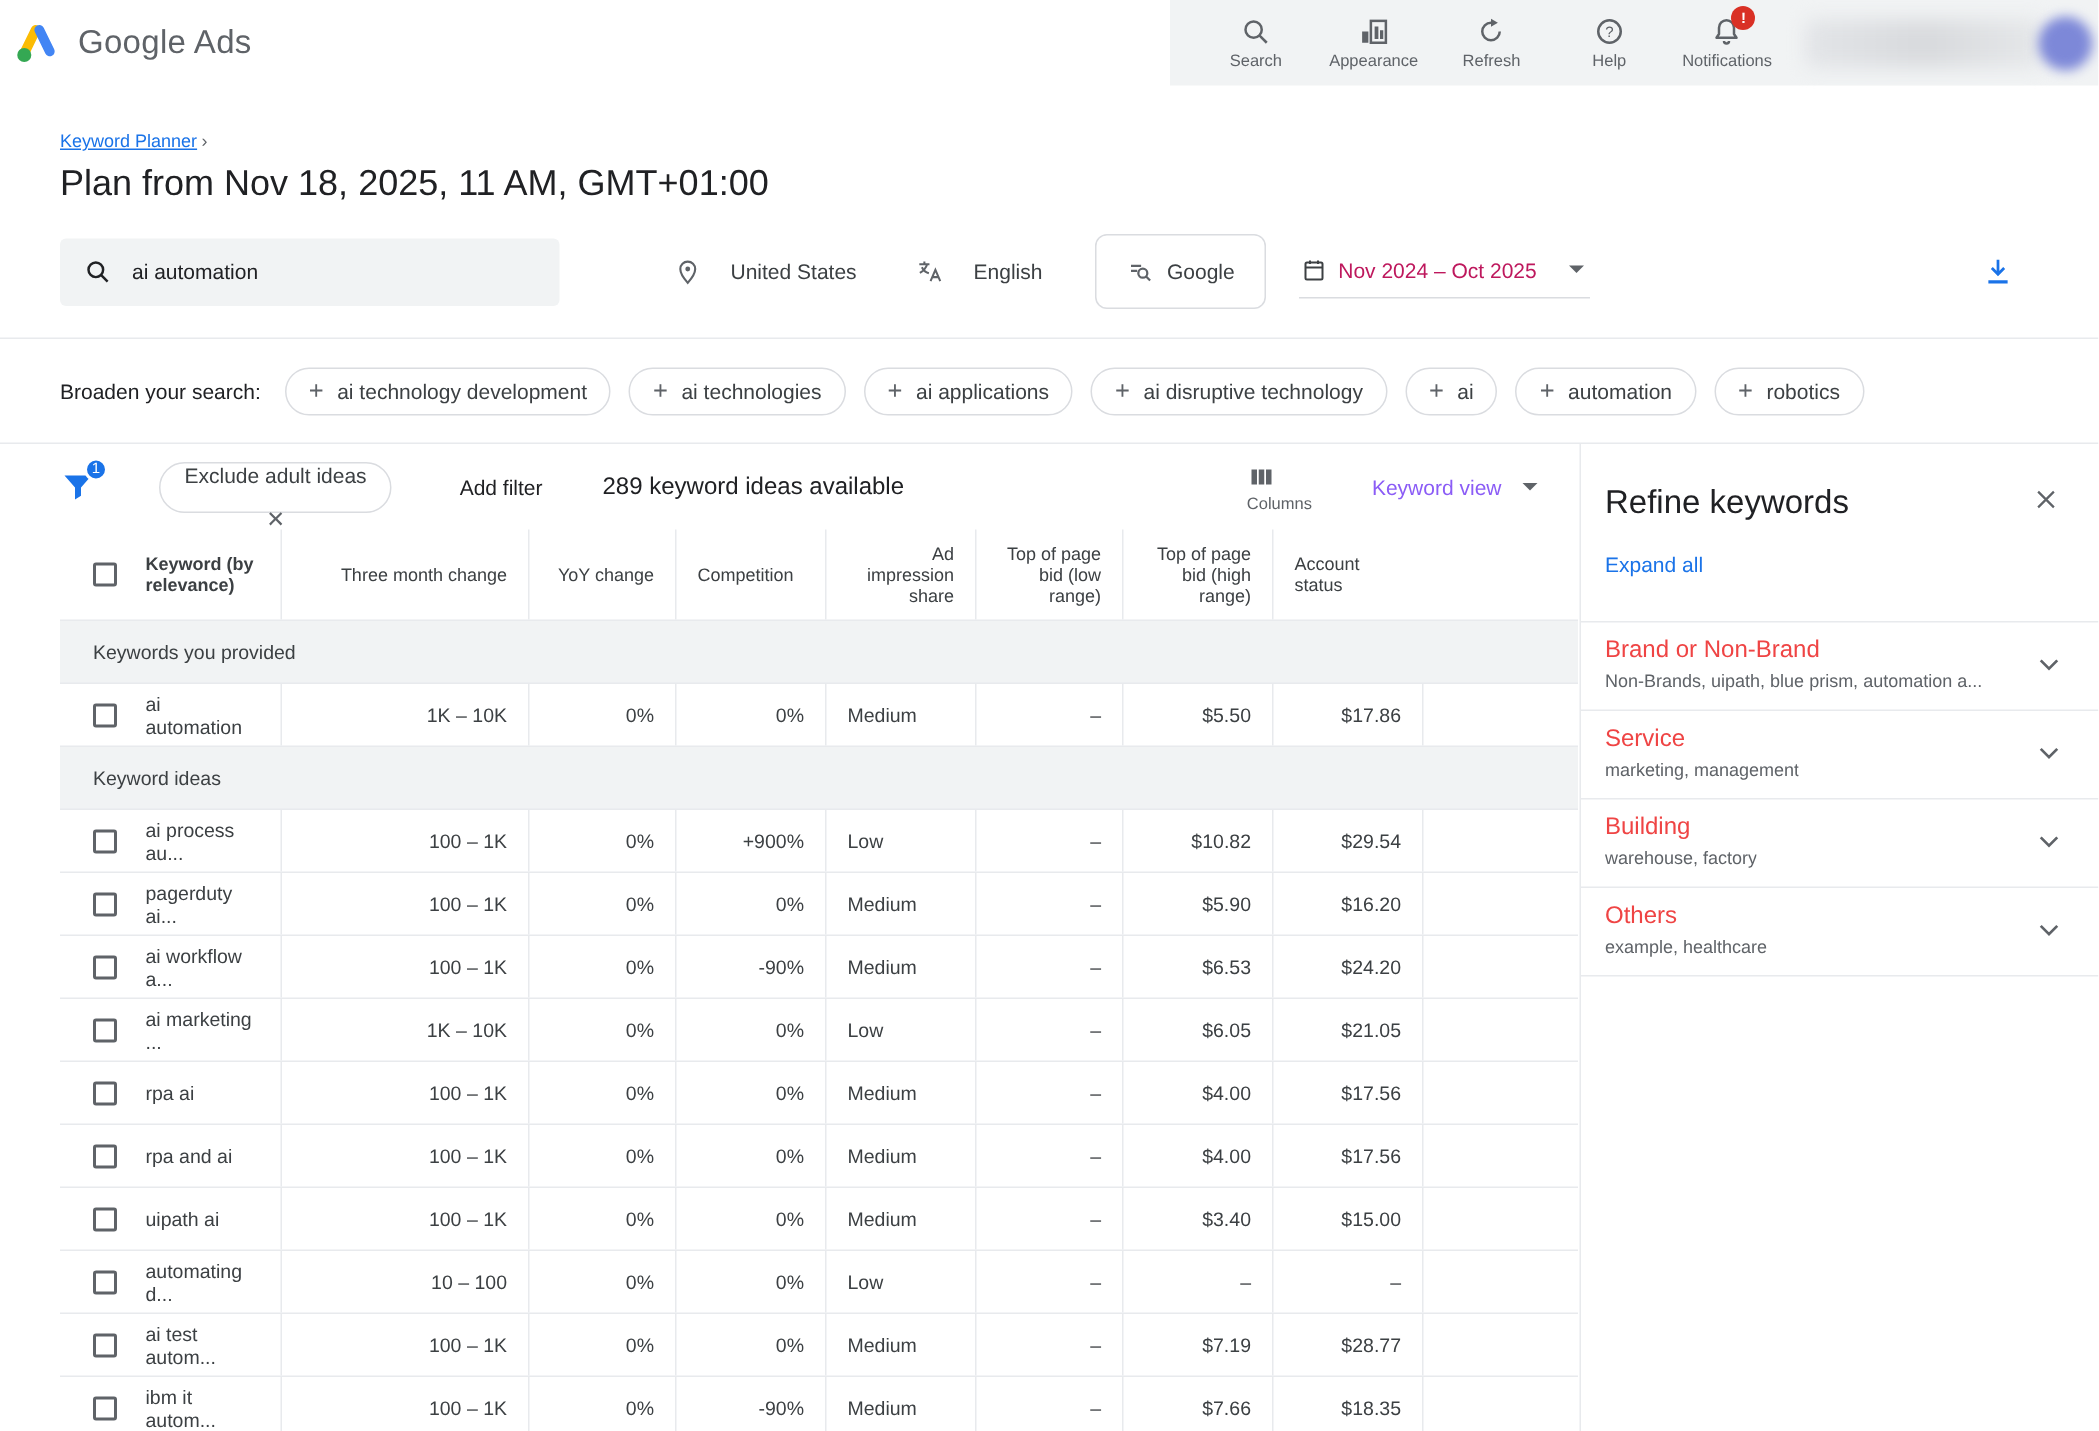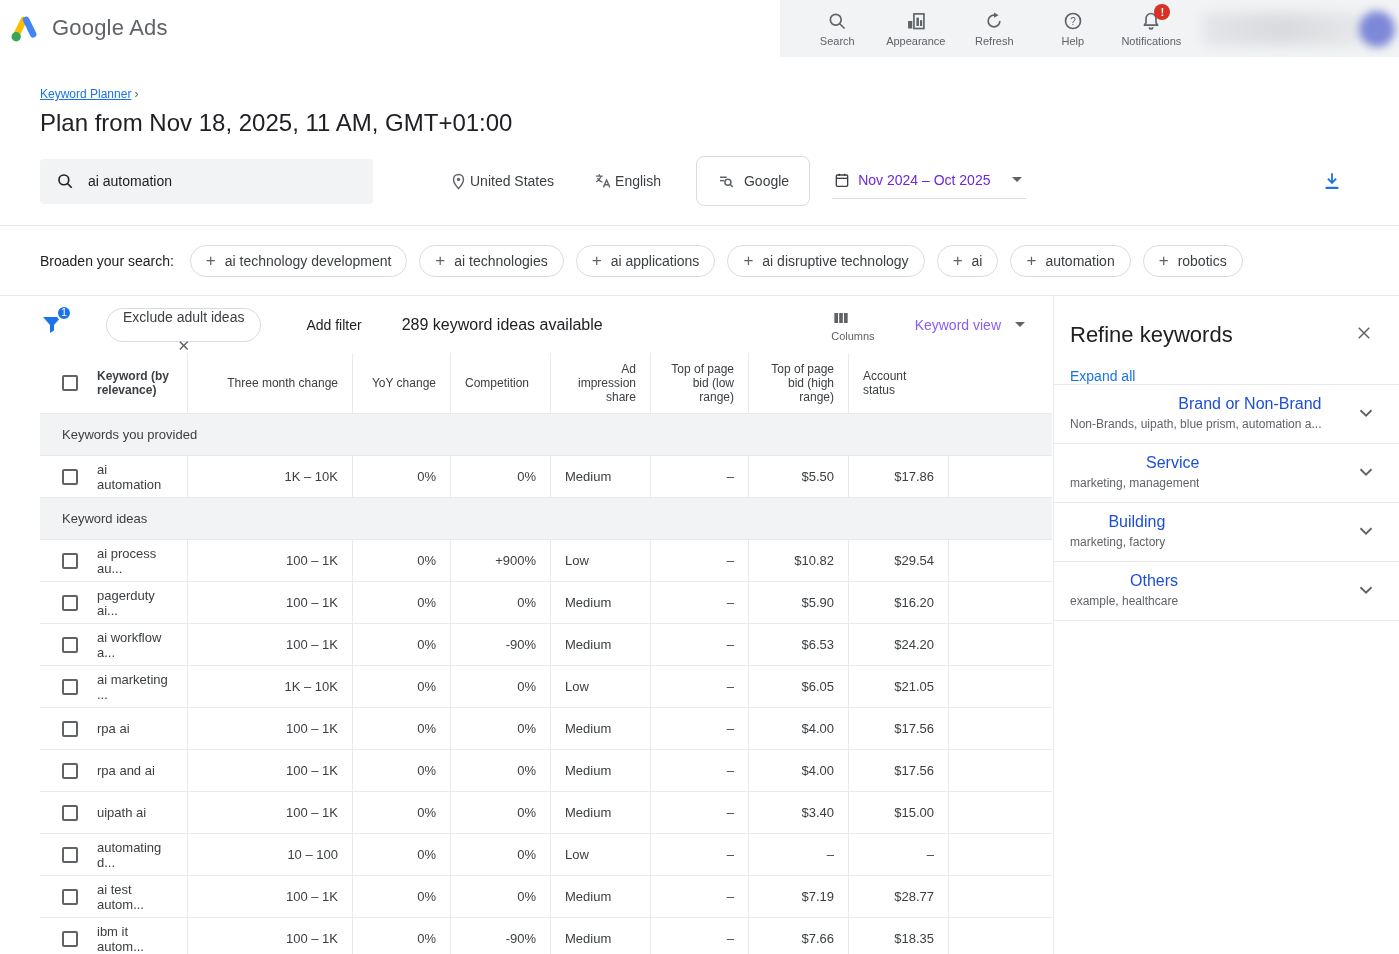--- a/index.html
+++ b/index.html
@@ -28,27 +28,27 @@
   .breadcrumb { font-size:12px; }
   .breadcrumb a { color:#1a73e8; text-decoration:underline; cursor:pointer; }
   .breadcrumb .sep { color:#5f6368; margin-left:3px; }
   .page-title { margin-top:8px; font-size:24px; font-weight:400; color:#202124; }
 
   
   .controls { display:flex; align-items:center; height:52px; margin:18px 40px 0 40px; }
   .searchbox { display:flex; align-items:center; gap:14px; width:333px; height:45px;
     background:#f1f3f4; border-radius:4px; padding:0 16px; }
   .searchbox .q { font-size:14px; color:#202124; }
-  .ctrl { display:flex; align-items:center; gap:3px; font-size:14px; color:#3c4043; cursor:pointer; }
+  .ctrl { display:flex; align-items:center; gap:20px; font-size:14px; color:#3c4043; cursor:pointer; }
   .ctrl-loc { margin-left:77px; }
   .ctrl-lang { margin-left:40px; }
   .network-btn { margin-left:35px; display:flex; align-items:center; gap:9px; height:50px; padding:0 20px;
     border:1px solid #dadce0; border-radius:8px; font-size:14px; color:#3c4043; background:#fff; cursor:pointer; }
   .date-ctrl { margin-left:22px; display:flex; align-items:center; gap:8px; height:36px;
-    border-bottom:1px solid #dadce0; padding:0 4px 2px 2px; font-size:14px; color:#6d28d9; cursor:pointer; }
+    border-bottom:1px solid #dadce0; padding:0 4px 2px 2px; font-size:14px; color:#be185d; cursor:pointer; }
   .caret { width:0; height:0; border-left:5px solid transparent; border-right:5px solid transparent;
     border-top:5px solid #5f6368; margin-left:14px; }
   .dl-btn { margin-left:auto; margin-right:16px; cursor:pointer; display:flex; }
 
   
   .broaden { display:flex; align-items:center; gap:12px; height:70px; padding:0 40px;
     border-top:1px solid #e8eaed; margin-top:18px; }
   .broaden-label { font-size:14px; color:#202124; margin-right:4px; }
   .chip { display:flex; align-items:center; gap:9px; height:32px; padding:0 15px;
     border:1px solid #dadce0; border-radius:16px; font-size:14px; color:#3c4043; background:#fff; cursor:pointer; white-space:nowrap; }
@@ -86,24 +86,24 @@
   .drow .cell { display:flex; align-items:center; font-size:13px; color:#3c4043; }
   .drow .kw-cell { gap:19px; }
   .srow { height:42px; background:#f1f3f4; display:flex; align-items:center;
     padding-left:22px; font-size:13px; color:#3c4043; border-bottom:1px solid #e8eaed; }
   .checkbox { flex:0 0 auto; width:16px; height:16px; border:2px solid #5f6368; border-radius:2px; background:#fff; cursor:pointer; }
 
   
   .panel-head { display:flex; align-items:flex-start; justify-content:space-between; padding:26px 26px 0 16px; }
   .panel-title { font-size:22px; color:#202124; }
   .close-x { cursor:pointer; margin-top:2px; }
-  .expand-all { padding:20px 16px 0 16px; font-size:14px; color:#1a73e8; cursor:pointer; border-bottom:1px solid #e8eaed; }
+  .expand-all { padding:20px 16px 30px 16px; font-size:14px; color:#1a73e8; cursor:pointer; border-bottom:1px solid #e8eaed; }
   .group { display:flex; align-items:center; justify-content:space-between; padding:10px 22px 12px 16px;
     border-bottom:1px solid #e8eaed; cursor:pointer; min-height:58px; }
-  .group-title { font-size:16px; color:#1d4ed8;text-align:right; }
+  .group-title { font-size:16px; color:#ef4444; }
   .group-sub { margin-top:4px; font-size:12px; color:#5f6368; max-width:270px; white-space:nowrap; overflow:hidden; }
 </style>
 </head>
 <body>
 
 <div class="topbar">
   <div class="brand">
     <svg width="34" height="30" viewBox="0 0 36 32">
       <rect x="9.5" y="3" width="7" height="24" rx="3.5" fill="#FBBC04" transform="rotate(26 13 15)"></rect>
       <rect x="19.5" y="3" width="7" height="24" rx="3.5" fill="#4285F4" transform="rotate(-26 23 15)"></rect>
@@ -528,21 +528,21 @@
         <div class="group-title">Service</div>
         <div class="group-sub">marketing, management</div>
       </div>
       <svg width="22" height="22" viewBox="0 0 24 24">
           <path d="M6 9l6 6 6-6" fill="none" stroke="#5f6368" stroke-width="2"></path>
         </svg>
     </div>
     <div class="group">
       <div>
         <div class="group-title">Building</div>
-        <div class="group-sub">marketing, factory</div>
+        <div class="group-sub">warehouse, factory</div>
       </div>
       <svg width="22" height="22" viewBox="0 0 24 24">
           <path d="M6 9l6 6 6-6" fill="none" stroke="#5f6368" stroke-width="2"></path>
         </svg>
     </div>
     <div class="group">
       <div>
         <div class="group-title">Others</div>
         <div class="group-sub">example, healthcare</div>
       </div>

